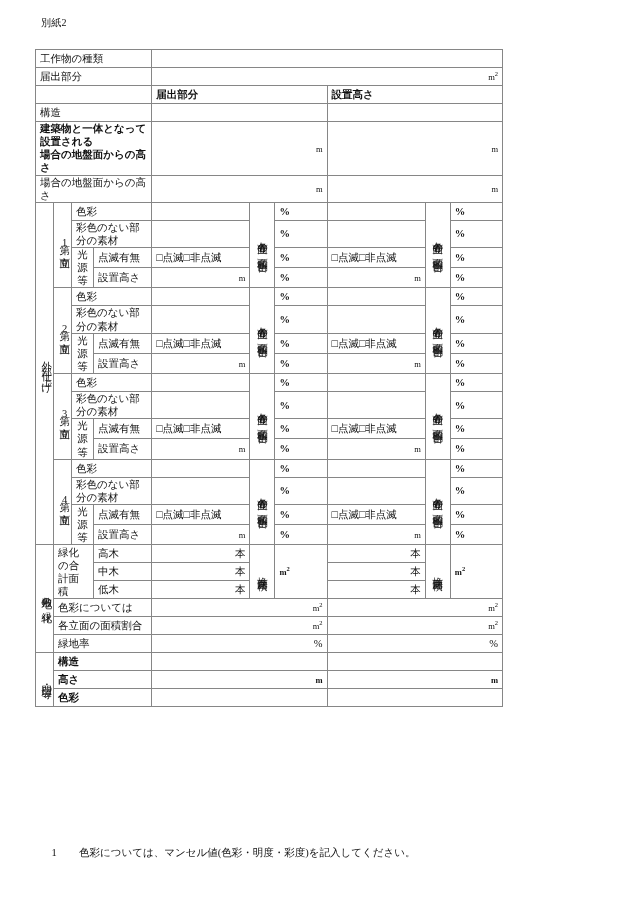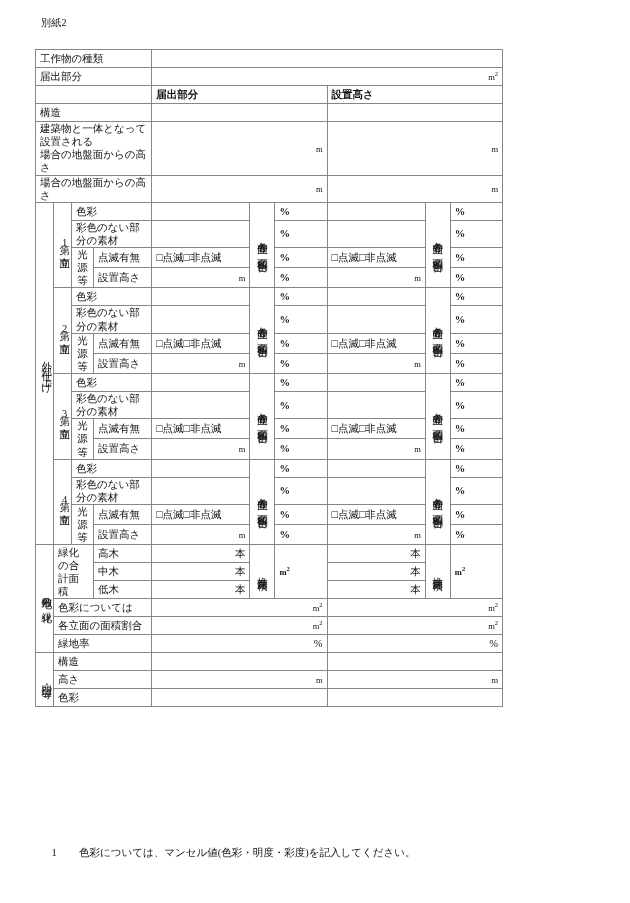--- a/index.html
+++ b/index.html
@@ -52,21 +52,21 @@
     padding:0 1px;
   }
   .vcell .vert{display:inline-block;}
   .spread{letter-spacing:5px;}
   .ctr{text-align:left;font-weight:bold;}
   .rt{text-align:right;}
   .unit{font-size:8.5px;}
   .unit sup{font-size:6.5px;vertical-align:super;line-height:0;}
   .nowrap{white-space:nowrap;}
   .tall{height:31px;}
-  .tall2{height:26px;}
+  .tall2{height:26px;font-weight:bold;}
 
   .remarks{
     position:absolute;left:41px;top:812px;
     font-size:10.5px;line-height:1.55;
     white-space:pre;
   }
   .remarks .rline{display:block;}
   .rnum{display:inline-block;width:26px;text-align:center;}
   .rindent{display:inline-block;width:12px;}
 </style>

